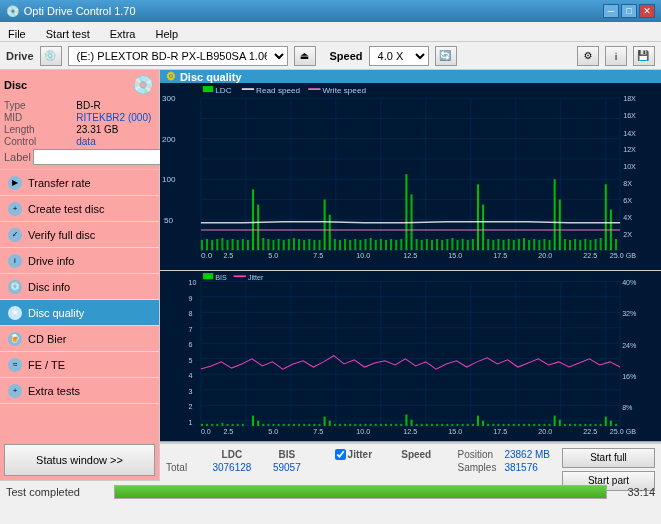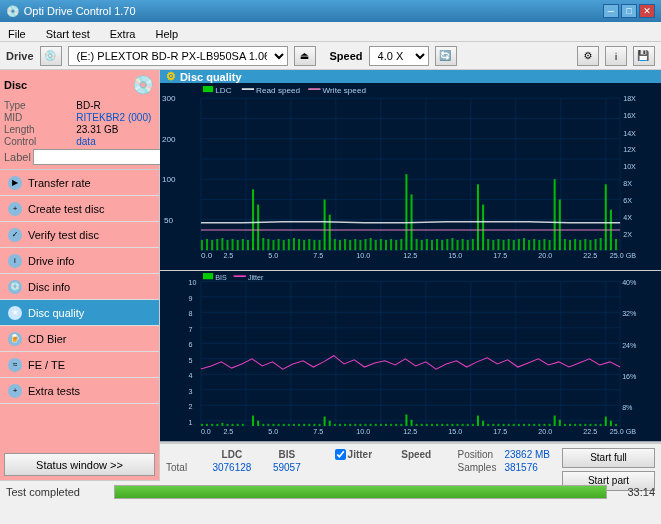--- a/index.html
+++ b/index.html
@@ -141,21 +141,21 @@
       width: 14px; height: 14px;
       border-radius: 50%;
       display: flex; align-items: center; justify-content: center;
       font-size: 8px;
     }
     .nav-icon-circle { background: #66aadd; border-radius: 50%; }
 
     
     .status-btn {
       margin: 4px;
-      height: 23px;
+      height: 32px;
       background: linear-gradient(to bottom, #f8f8f8, #ddd);
       border: 1px solid #999;
       display: flex; align-items: center; justify-content: center;
       cursor: pointer;
       font-size: 11px;
       gap: 4px;
     }
 
     
     .chart-area {
@@ -328,21 +328,21 @@
       <div class="nav-item">
         <div class="nav-icon nav-icon-circle" style="background:#88bbdd;">▶</div>
         <span>Transfer rate</span>
       </div>
       <div class="nav-item">
         <div class="nav-icon nav-icon-circle" style="background:#88bbdd;">+</div>
         <span>Create test disc</span>
       </div>
       <div class="nav-item">
         <div class="nav-icon nav-icon-circle" style="background:#88bbdd;">✓</div>
-        <span>Verify test disc</span>
+        <span>Verify full disc</span>
       </div>
       <div class="nav-item">
         <div class="nav-icon nav-icon-circle" style="background:#88bbdd;">i</div>
         <span>Drive info</span>
       </div>
       <div class="nav-item">
         <div class="nav-icon nav-icon-circle" style="background:#88bbdd;">💿</div>
         <span>Disc info</span>
       </div>
       <div class="nav-item active">

